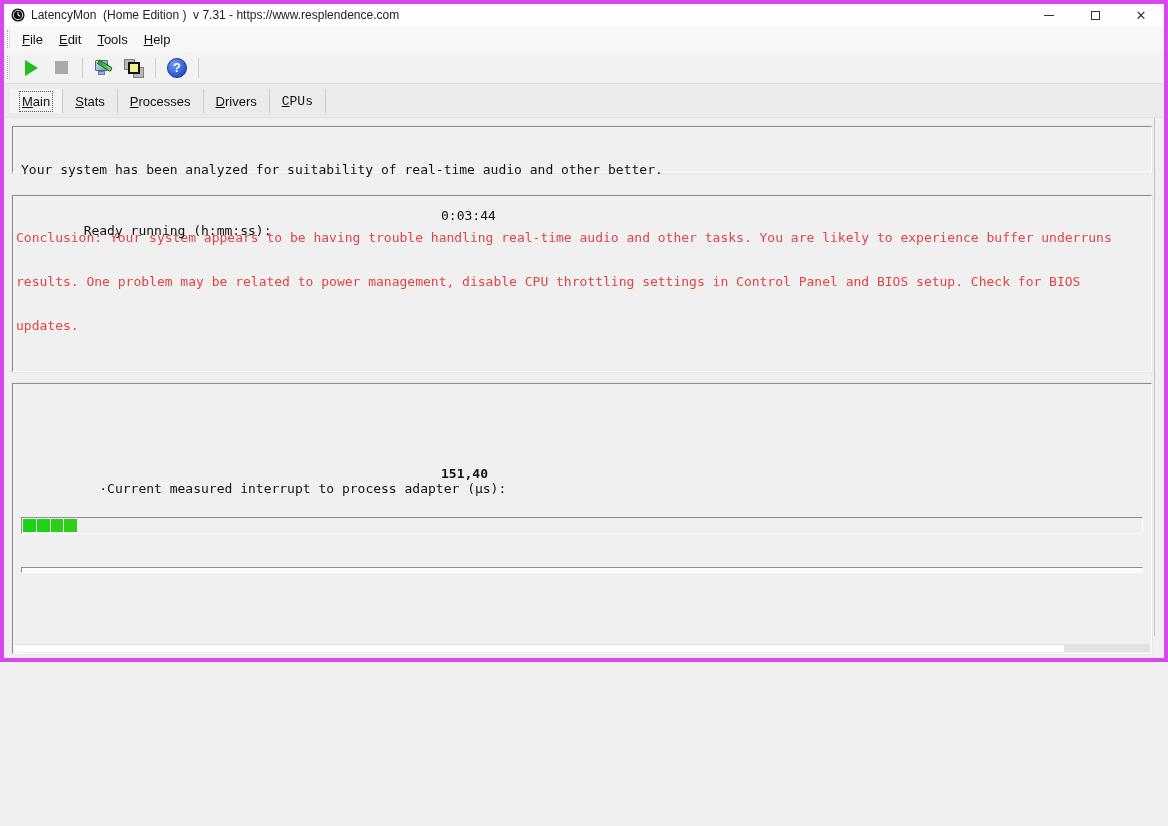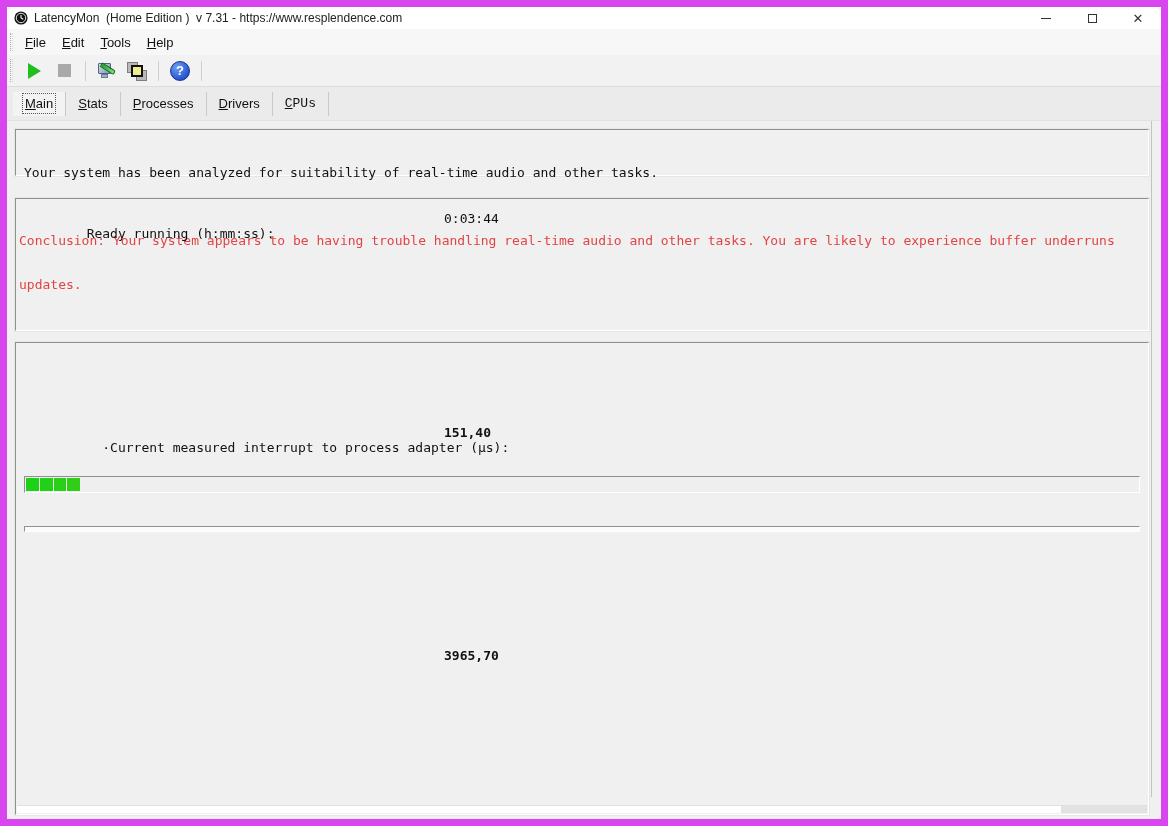--- a/index.html
+++ b/index.html
@@ -1,21 +1,21 @@
 <!DOCTYPE html>
 <html><head>
 <meta charset="utf-8">
 <style>
   * { margin:0; padding:0; box-sizing:border-box; }
   html,body { width:1168px; height:826px; }
   body {
     font-family:"Liberation Sans","DejaVu Sans",sans-serif;
     background:#f0f0f0; color:#1a1a1a; overflow:hidden;
   }
-  .window { width:1168px; height:826px; border:7px solid #d946ef; display:flex; flex-direction:column; background:#f0f0f0; }
+  .window { width:1168px; height:662px; border:4px solid #d946ef; display:flex; flex-direction:column; background:#f0f0f0; }
 
   
   .titlebar { height:22px; background:#ffffff; display:flex; align-items:center; flex:0 0 auto; }
   .app-icon { width:14px; height:14px; margin:0 6px 0 7px; flex:0 0 auto; }
   .title-text { font-size:12px; color:#222; white-space:pre; }
   .caption-buttons { margin-left:auto; display:flex; height:100%; }
   .cap-btn { width:46px; height:100%; display:flex; align-items:center; justify-content:center; color:#333; font-size:12px; cursor:default; }
   .glyph-min { width:10px; height:0; border-top:1px solid #333; display:block; }
   .glyph-max { width:9px; height:9px; border:1px solid #333; display:block; }
   .glyph-close { font-size:13px; line-height:1; }
@@ -38,21 +38,21 @@
   .icon-analyze .stand { position:absolute; left:4px; top:13px; width:7px; height:4px; background:#9fb0c6; border:1px solid #6b7b97; }
   .icon-analyze .pen { position:absolute; left:4px; top:1px; width:16px; height:5px; background:linear-gradient(90deg,#1f9e1f,#7fe07f); border:1px solid #0c6b0c; transform:rotate(32deg); transform-origin:left center; border-radius:0 2px 2px 0; }
 
   .icon-report { position:relative; width:20px; height:20px; }
   .icon-report .pg-back1 { position:absolute; left:0; top:1px; width:11px; height:11px; background:#b9b9b9; border:1px solid #7e7e7e; }
   .icon-report .pg-back2 { position:absolute; right:0; bottom:0; width:11px; height:11px; background:#b9b9b9; border:1px solid #7e7e7e; }
   .icon-report .pg-front { position:absolute; left:4px; top:4px; width:12px; height:12px; background:#f3ee8d; border:2px solid #111; }
 
   
   .tabband { height:33px; background:#ebebeb; display:flex; align-items:center; padding-left:6px; flex:0 0 auto; }
-  .tab { padding:5px 12px; font-size:13px; color:#111; border-right:1px solid #c9c9c9; height:24px; display:flex; align-items:center; }
+  .tab { padding:5px 12px; font-size:13px; color:#111; border-right:1px solid #c9c9c9; height:24px; display:flex; align-items:flex-start; }
   .tab:last-child { border-right:1px solid #c9c9c9;font-family:Liberation Mono, monospace; }
   .tab.active .tab-inner { outline:1px dotted #555; outline-offset:2px; }
   .tab.active { background:#f3f3f3; }
 
   
   .content { flex:1 1 auto; position:relative; background:#f0f0f0; padding:8px 12px 4px 8px; display:flex; flex-direction:column; overflow:hidden; border-top:1px solid #e2e2e2; }
   .content::after { content:""; position:absolute; top:0; right:9px; bottom:22px; border-right:1px solid #c3c3c3; }
   .panel { border:1px solid; border-color:#8f8f8f #ffffff #ffffff #8f8f8f; box-shadow:0 0 0 1px #e6e6e6; background:#f0f0f0; }
   .mono { font-family:"DejaVu Sans Mono","Liberation Mono",monospace; font-size:13px; line-height:15px; color:#111; white-space:pre; }
 
@@ -166,29 +166,30 @@
         <span class="tab-inner ufl"><u>D</u>rivers</span>
       </span>
     <span class="tab">
         <span class="tab-inner ufl"><u>C</u>PUs</span>
       </span>
   </div>
 
   <div class="content">
 
     <div class="panel info-panel mono">
-      <div class="tabline"><span>Your system has been analyzed for suitability of real-time audio and other tasks.</span></div>
+      <div class="tabline"><span>Your system has been analyzed for suitability of real-time audio and other better.</span></div>
       <div class="tabline">
         <span>Ready running (h:mm:ss):</span>
         <span class="tabstop">0:03:44</span>
       </div>
     </div>
 
     <div class="panel conclusion-panel mono" style="color: rgb(226, 68, 68);">
       <div class="cline">Conclusion: Your system appears to be having trouble handling real-time audio and other tasks. You are likely to experience buffer underruns</div>
+      <div class="cline">results. One problem may be related to power management, disable CPU throttling settings in Control Panel and BIOS setup. Check for BIOS</div>
       <div class="cline">updates.</div>
     </div>
 
     <div class="panel measure-panel mono">
 
       <div class="mrow">
         <div class="mlabel">
           <span>·Current measured interrupt to process adapter (µs):</span>
           <span class="mval-wrap"><span>151,40</span><span class="mdetail"></span></span>
         </div>

